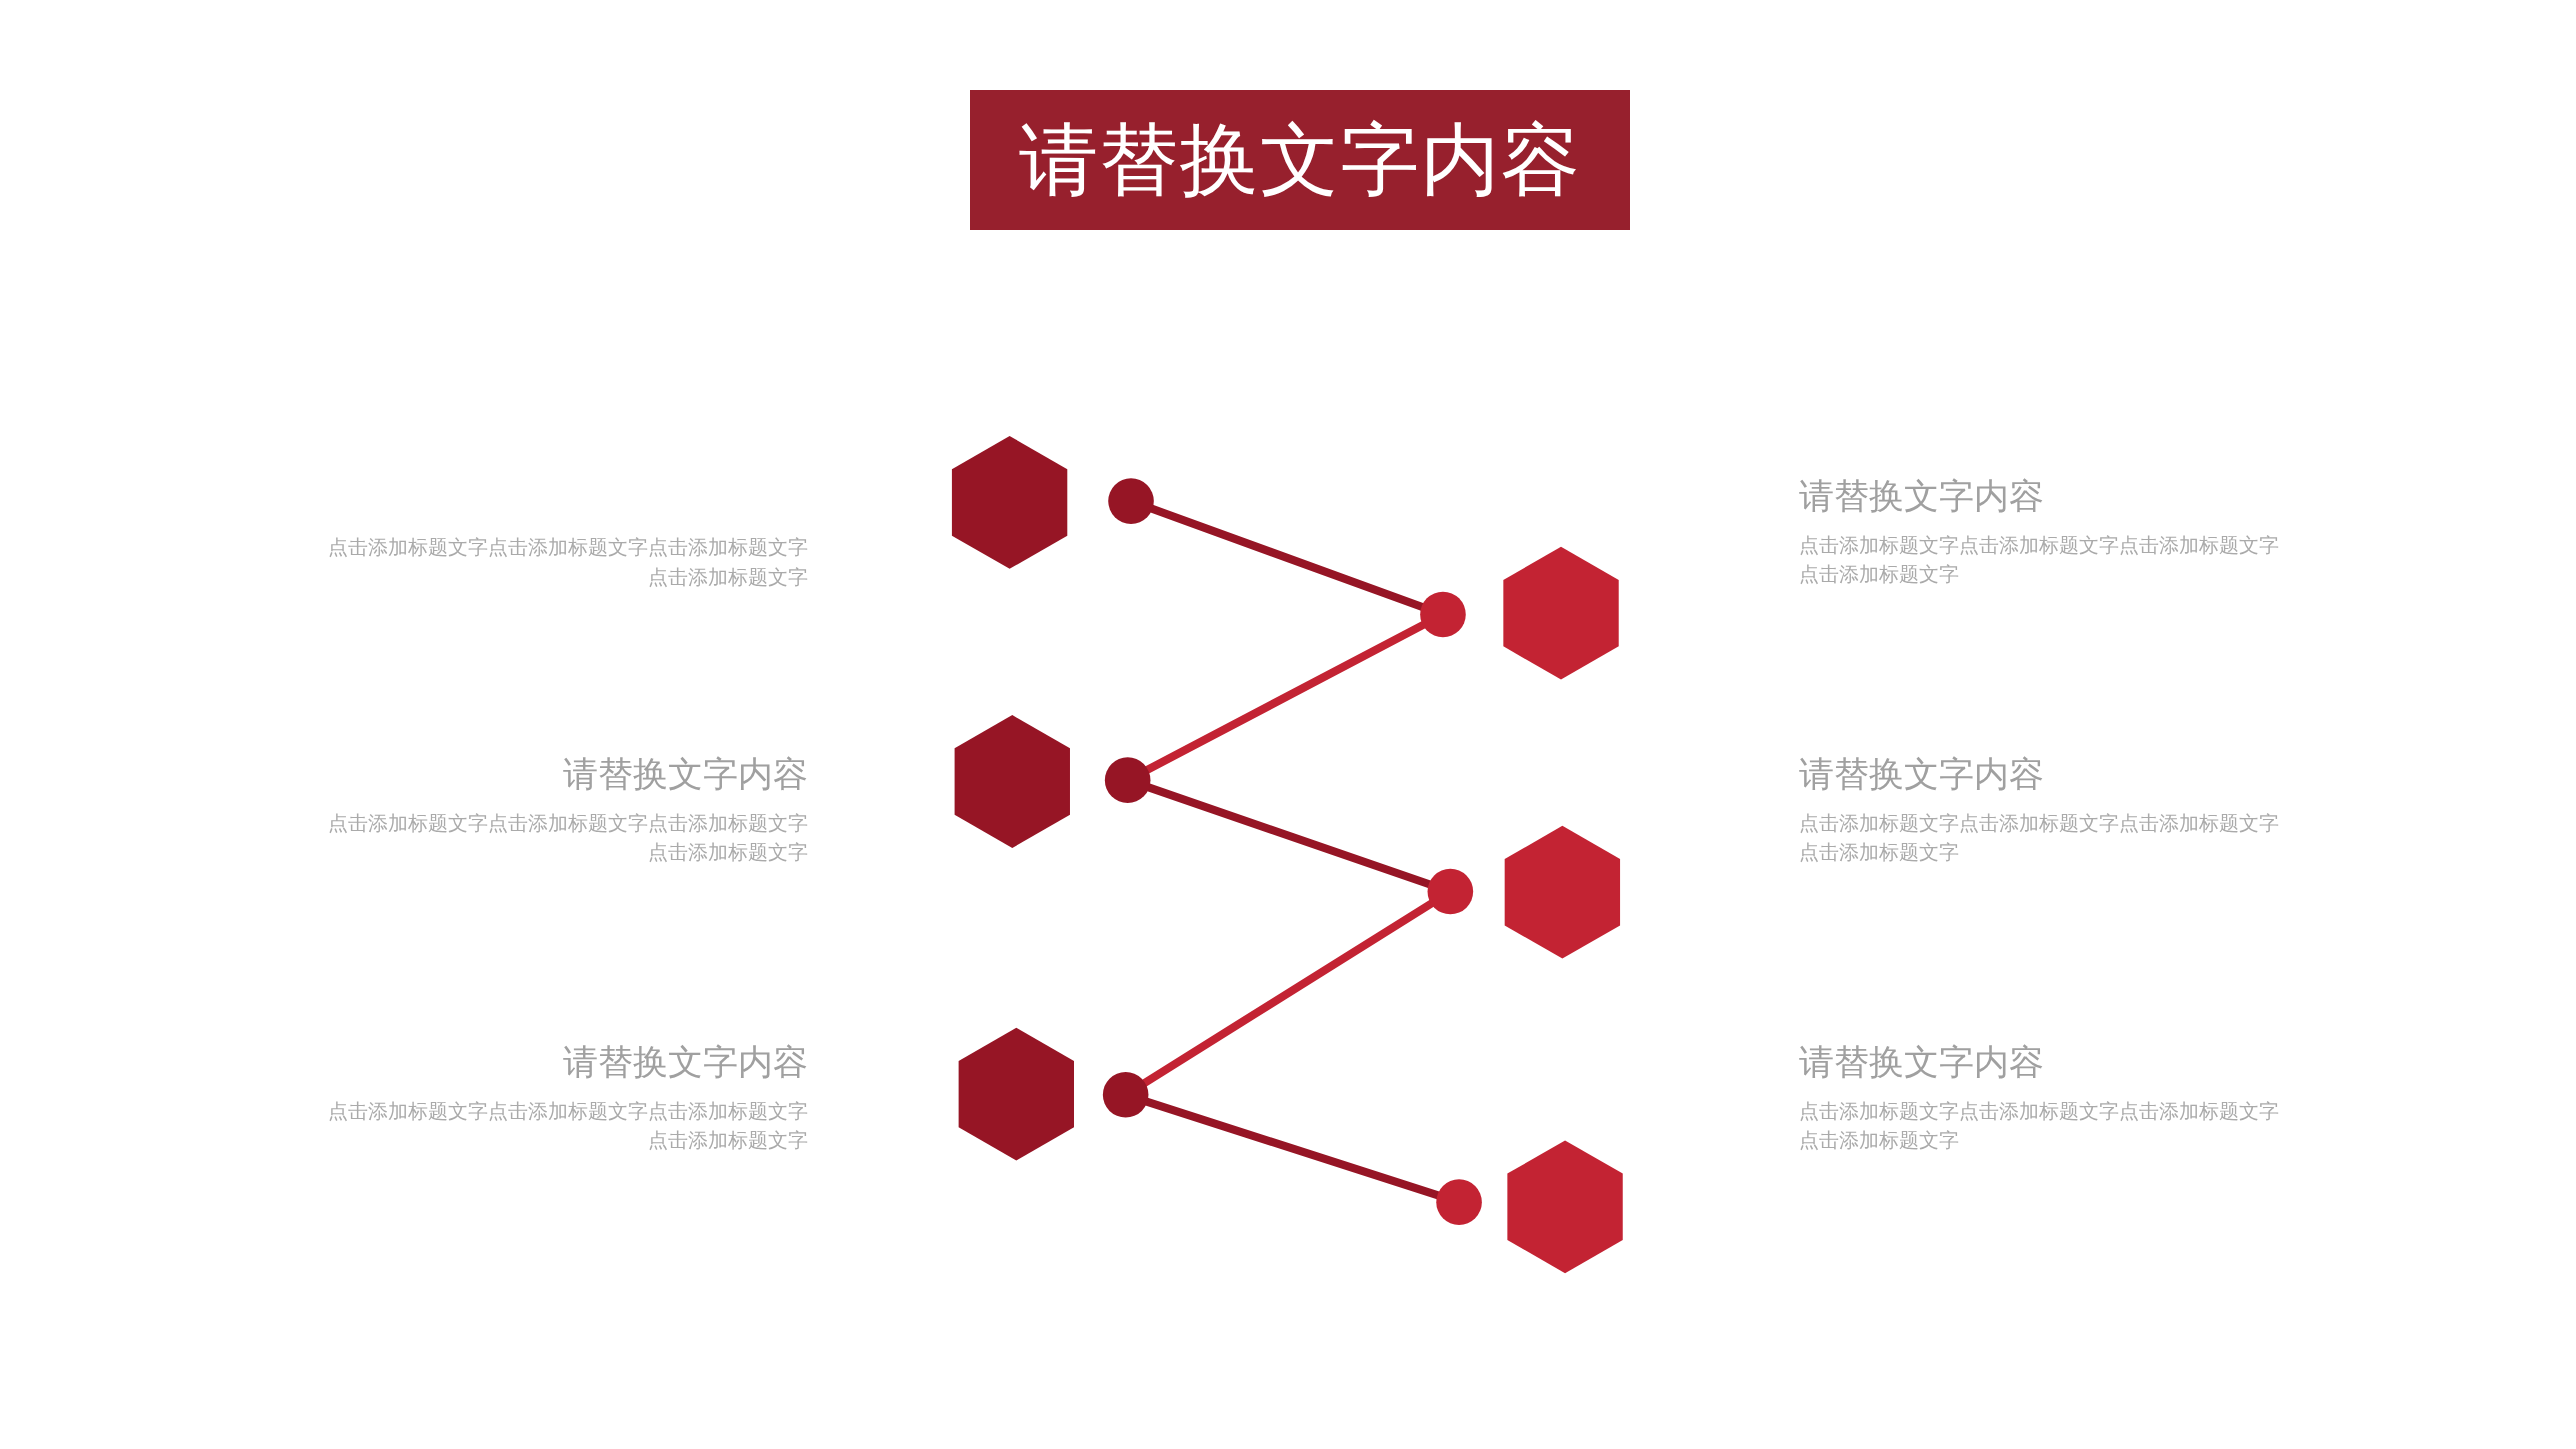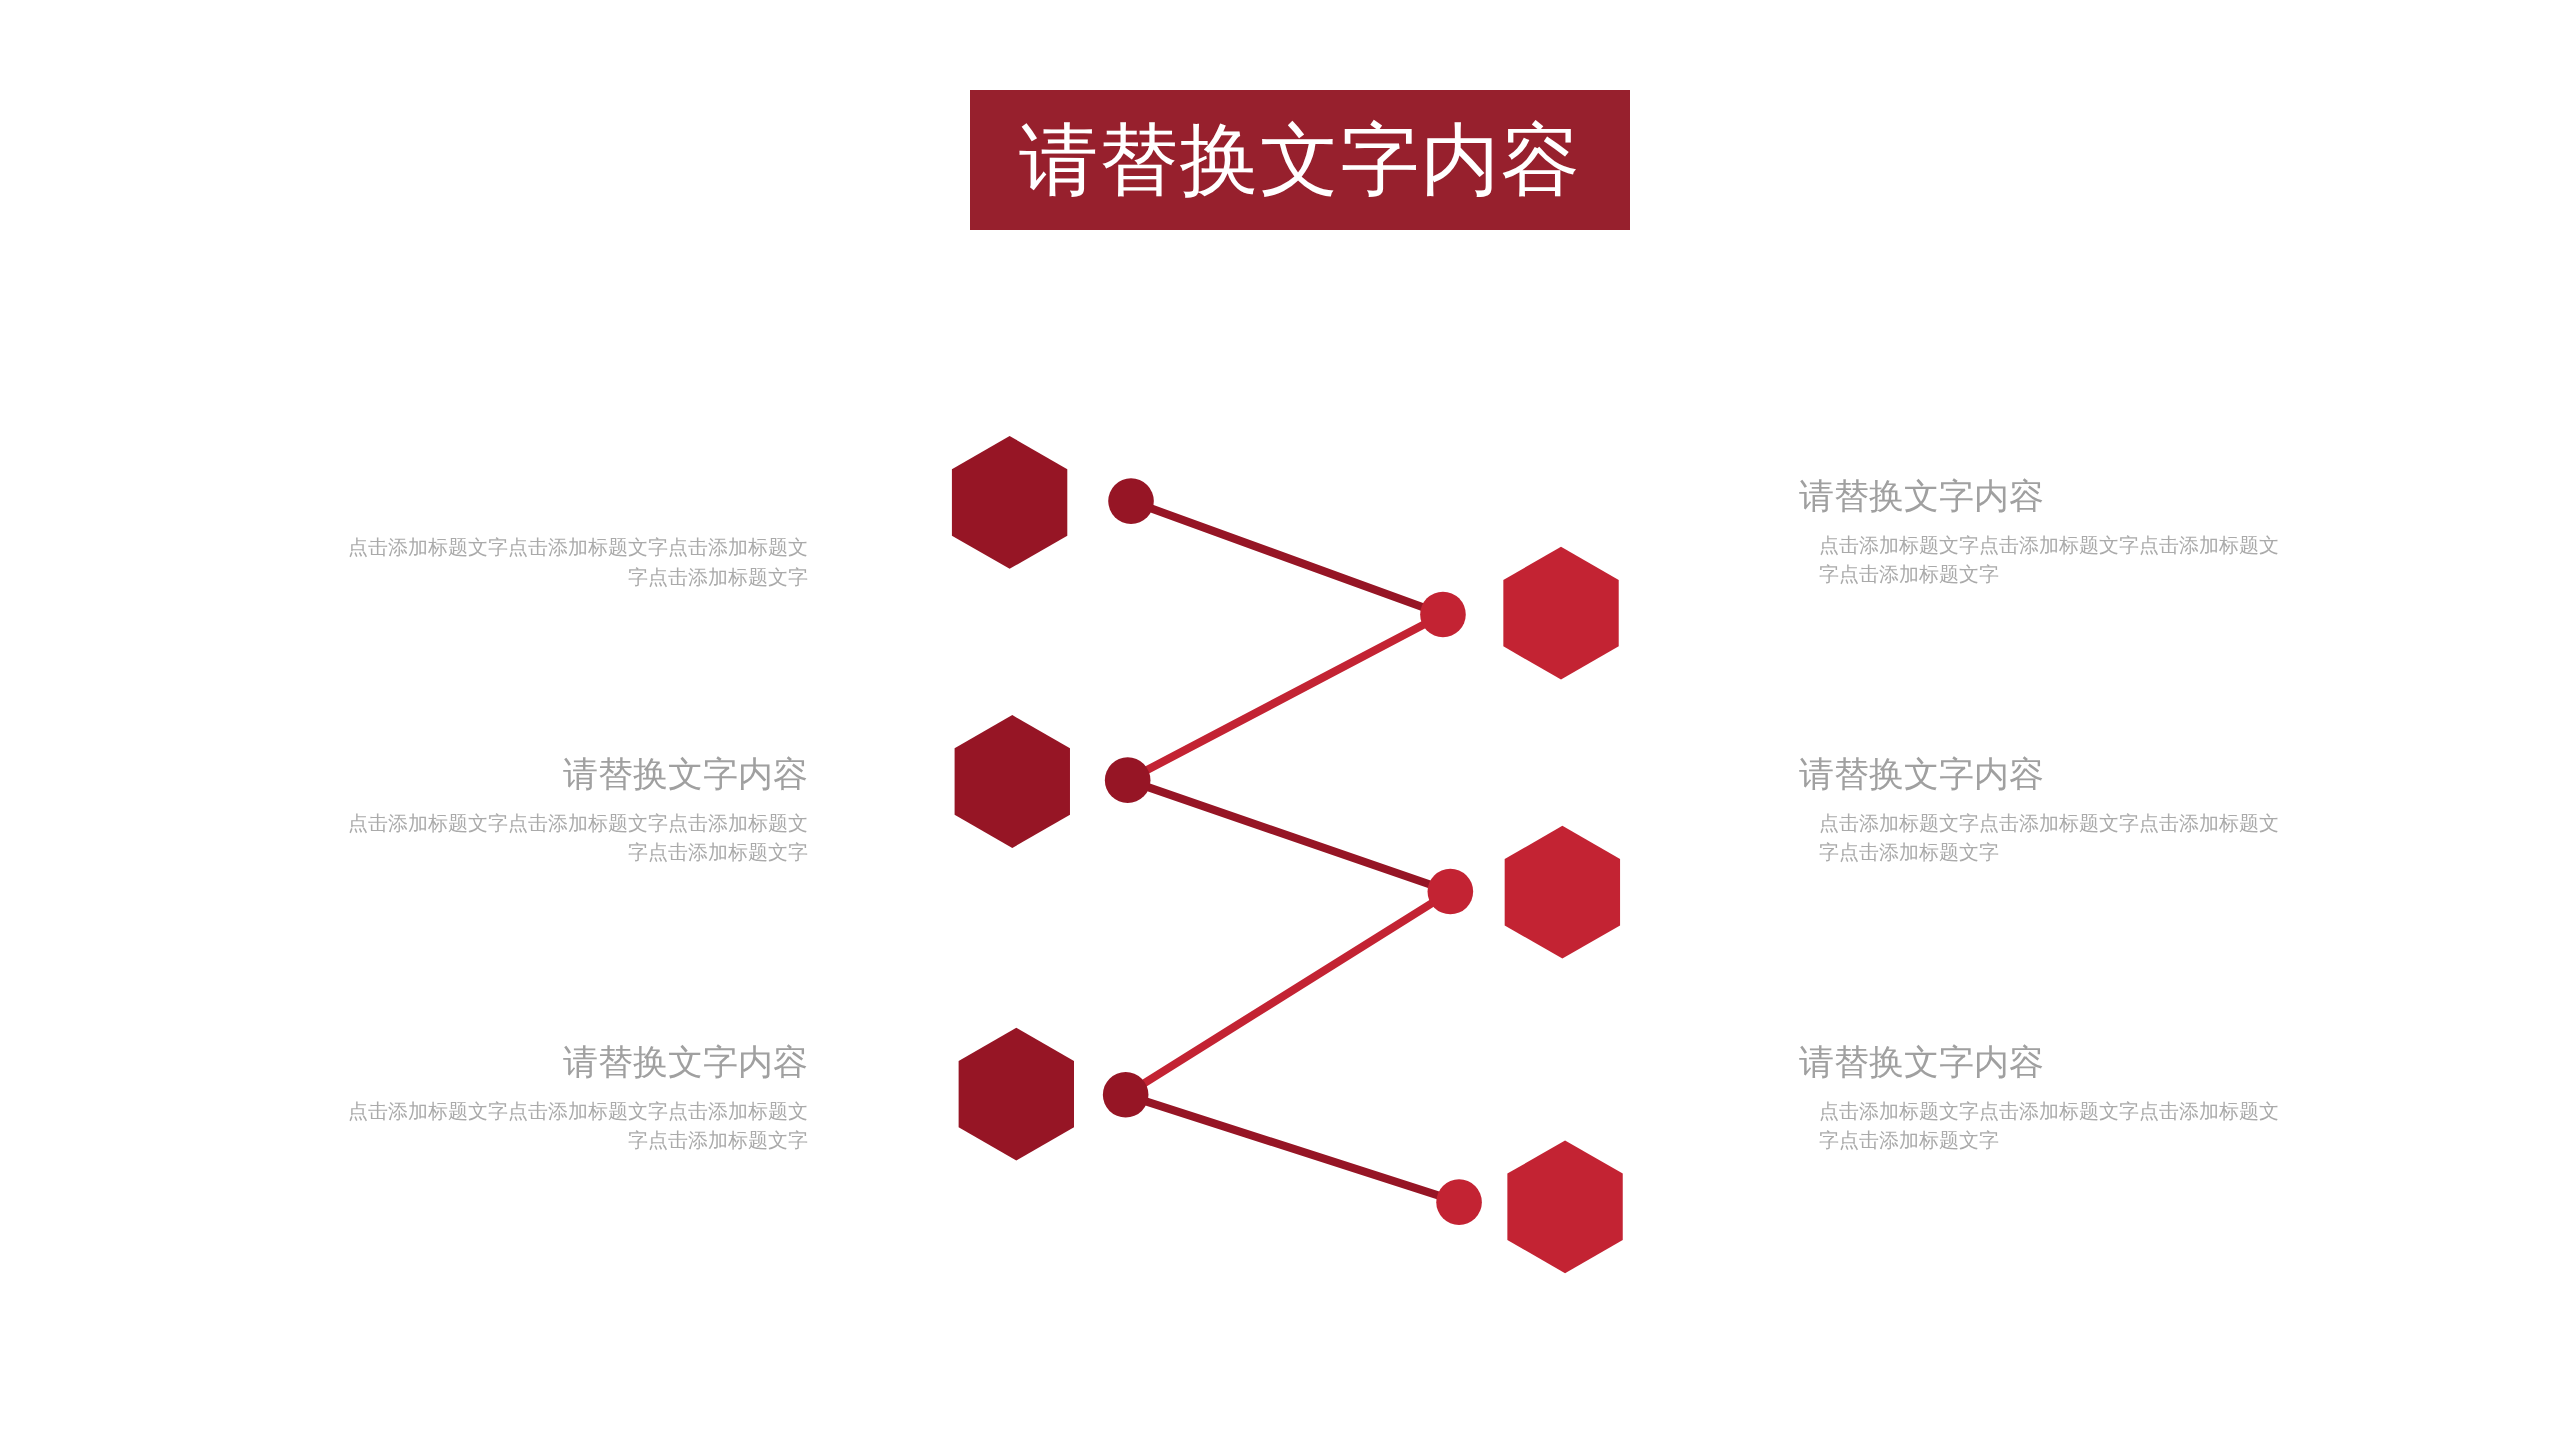--- a/index.html
+++ b/index.html
@@ -56,21 +56,20 @@
       font-size: 35px;
       line-height: 40px;
       white-space: nowrap;
       margin-bottom: 14.8px;
     }
     .block-body {
       color: #aaaaaa;
       font-size: 20px;
       line-height: 29.5px;
       word-break: break-all;
-      margin-left: 20px;
     }
   </style>
 </head>
 <body>
 
 <div class="title-box">
   <span class="title-text">请替换文字内容</span>
 </div>
 
 <svg class="diagram" width="2576" height="1449" viewBox="0 0 3840 2160" xmlns="http://www.w3.org/2000/svg">

